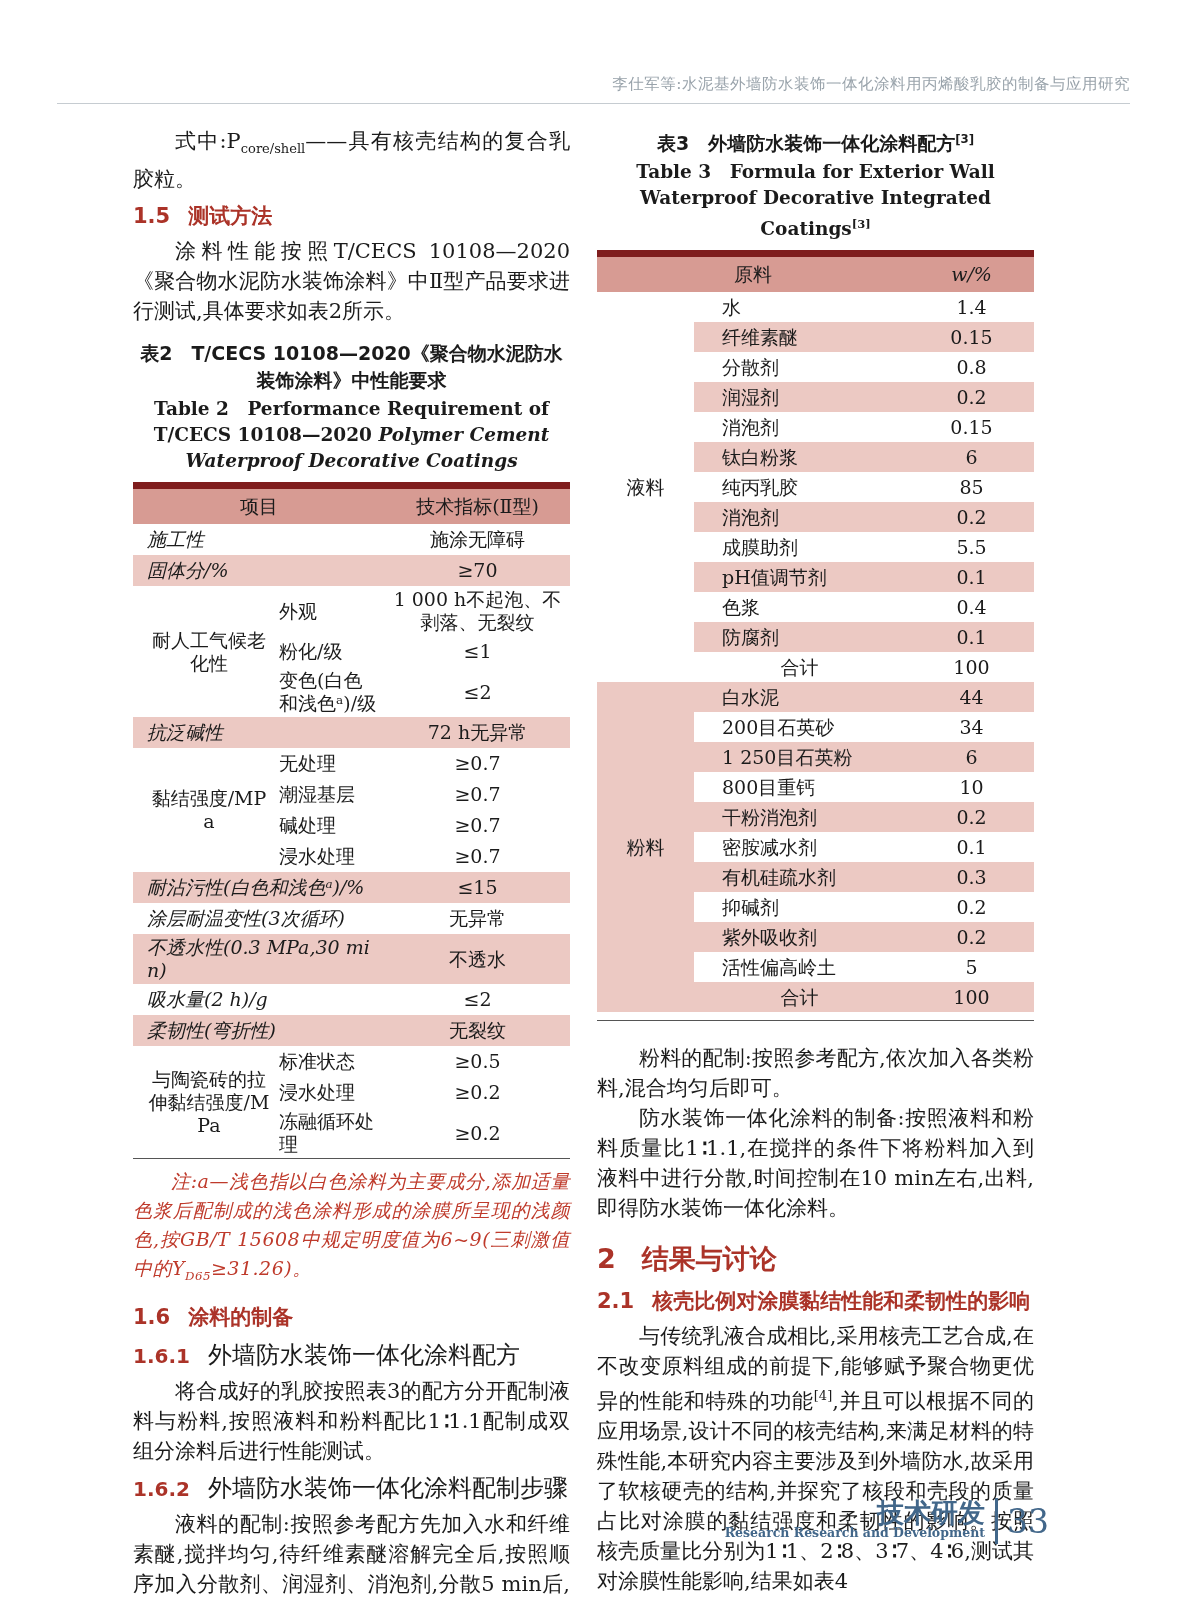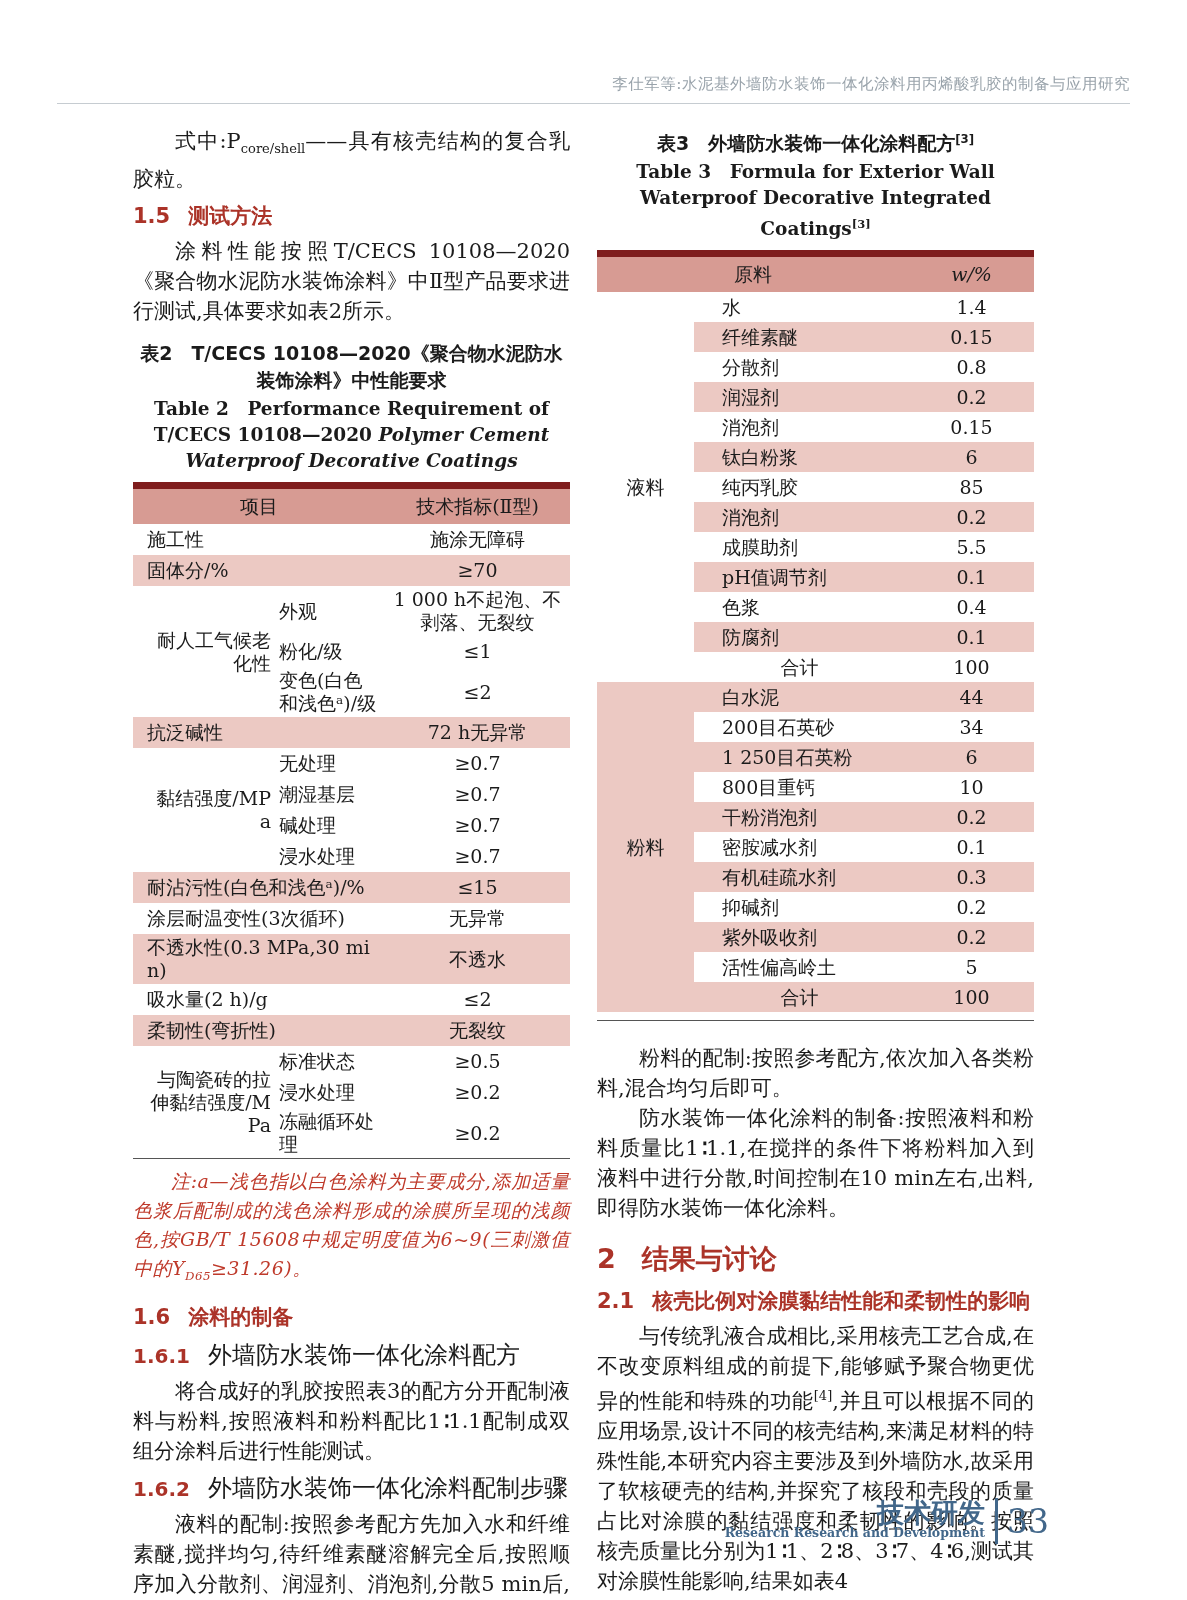--- a/index.html
+++ b/index.html
@@ -57,22 +57,22 @@
   table{border-collapse:collapse;width:437px;table-layout:fixed;}
   td{padding:2px 4px;font-size:19px;line-height:23px;vertical-align:middle;
      word-break:break-all;}
   tr.head td{
     background:var(--pink-header,#d79b93);
     border-top:7px solid #7f1d1d;
     text-align:center;height:31px;
   }
   tr.pink td{background:var(--pink-row,#ecc9c3);}
   td.v{text-align:center;}
-  td.f{text-align:left;padding-left:14px;}
-  td.g{text-align:right;padding-left:14px;vertical-align:middle;margin-top:18px;}
+  td.f{text-align:left;padding-left:14px;font-style:italic;}
+  td.g{text-align:center;padding-left:14px;vertical-align:middle;margin-top:18px;}
   td.s{text-align:left;}
   .t2{border-bottom:1.5px solid #555;margin-bottom:8px;}
   .t2 td{height:27px;}
   
   .t3 td{height:26px;}
   td.g3{text-align:center;vertical-align:middle;}
   td.gw{background:#ffffff;}
   td.gp{background:var(--pink-row,#ecc9c3);}
   td.m{text-align:left;padding-left:28px;}
   td.sum{text-align:center;padding-left:0;}

